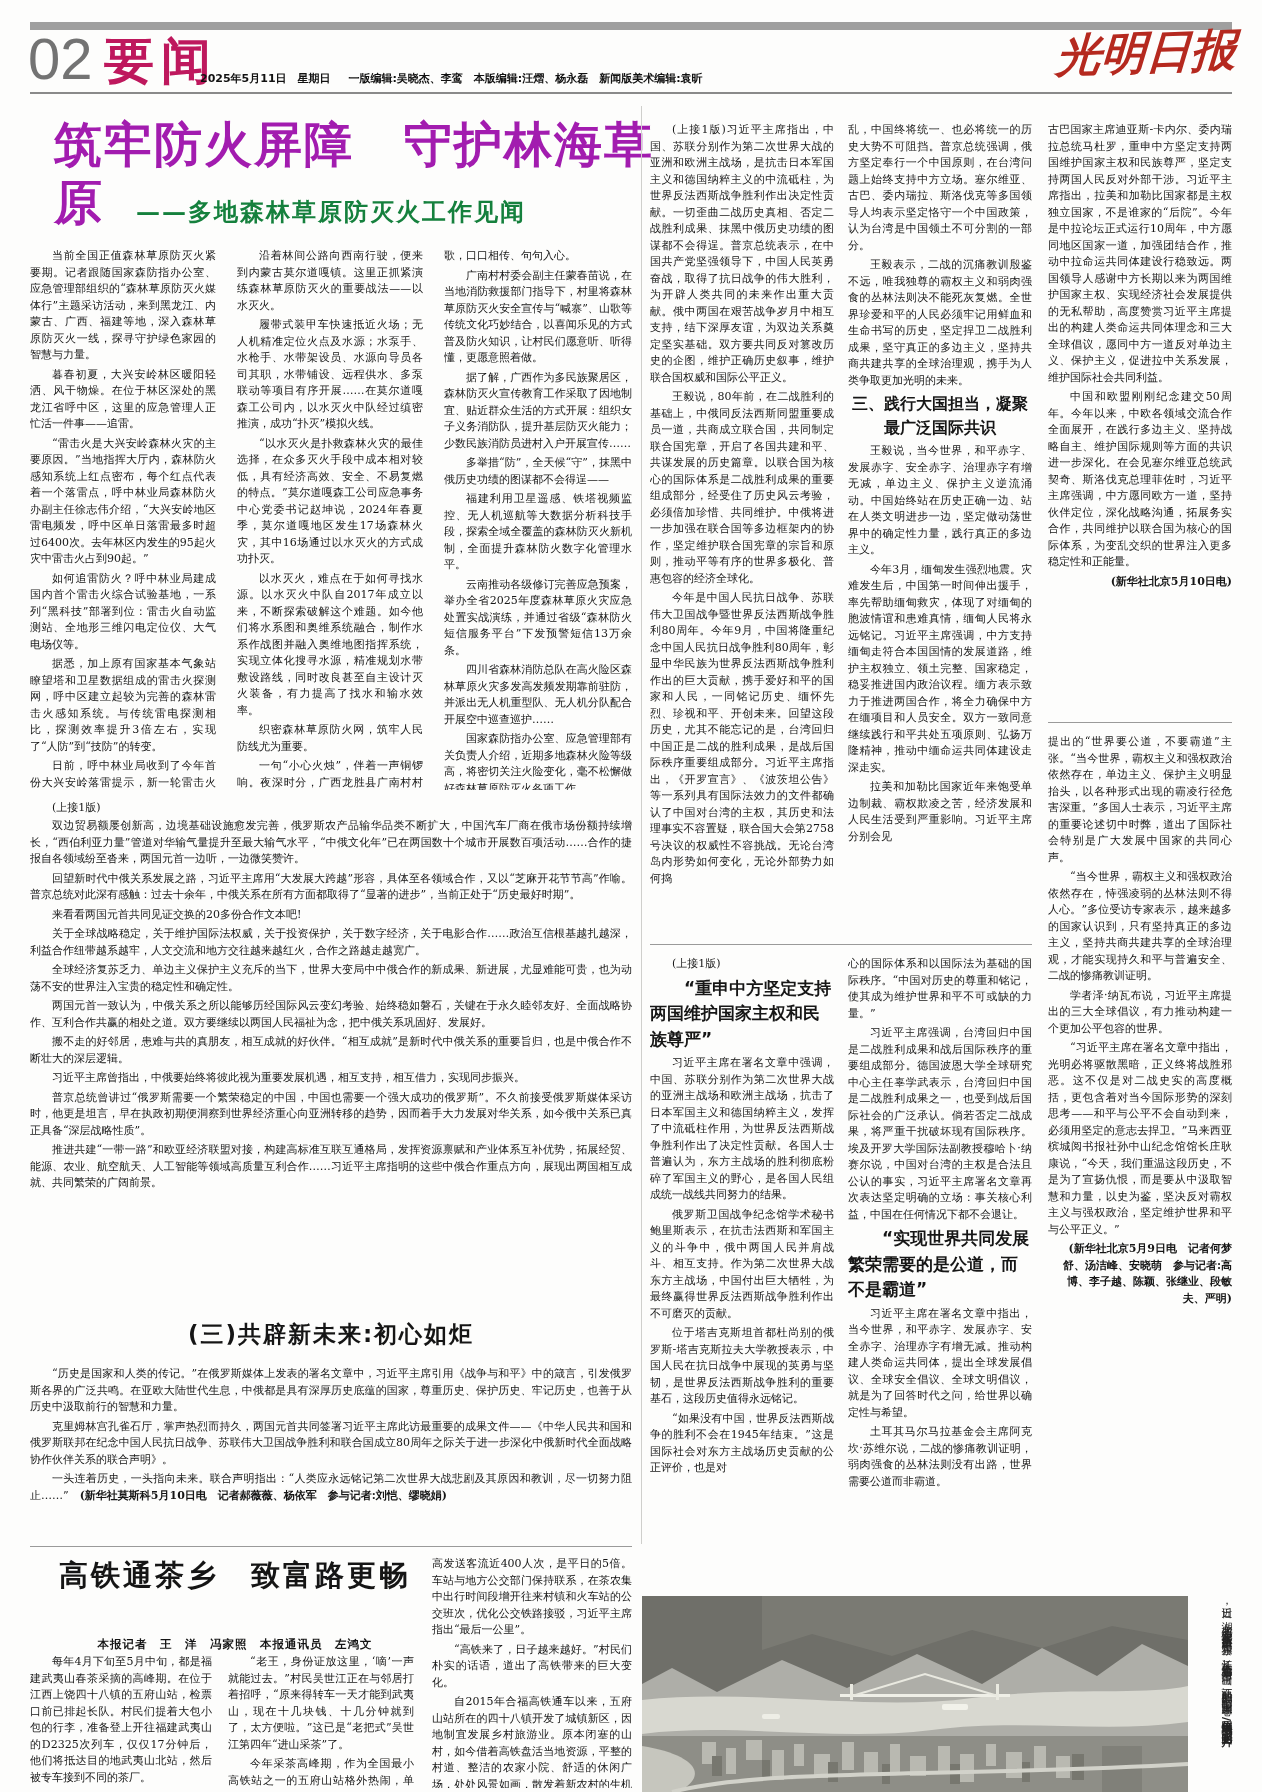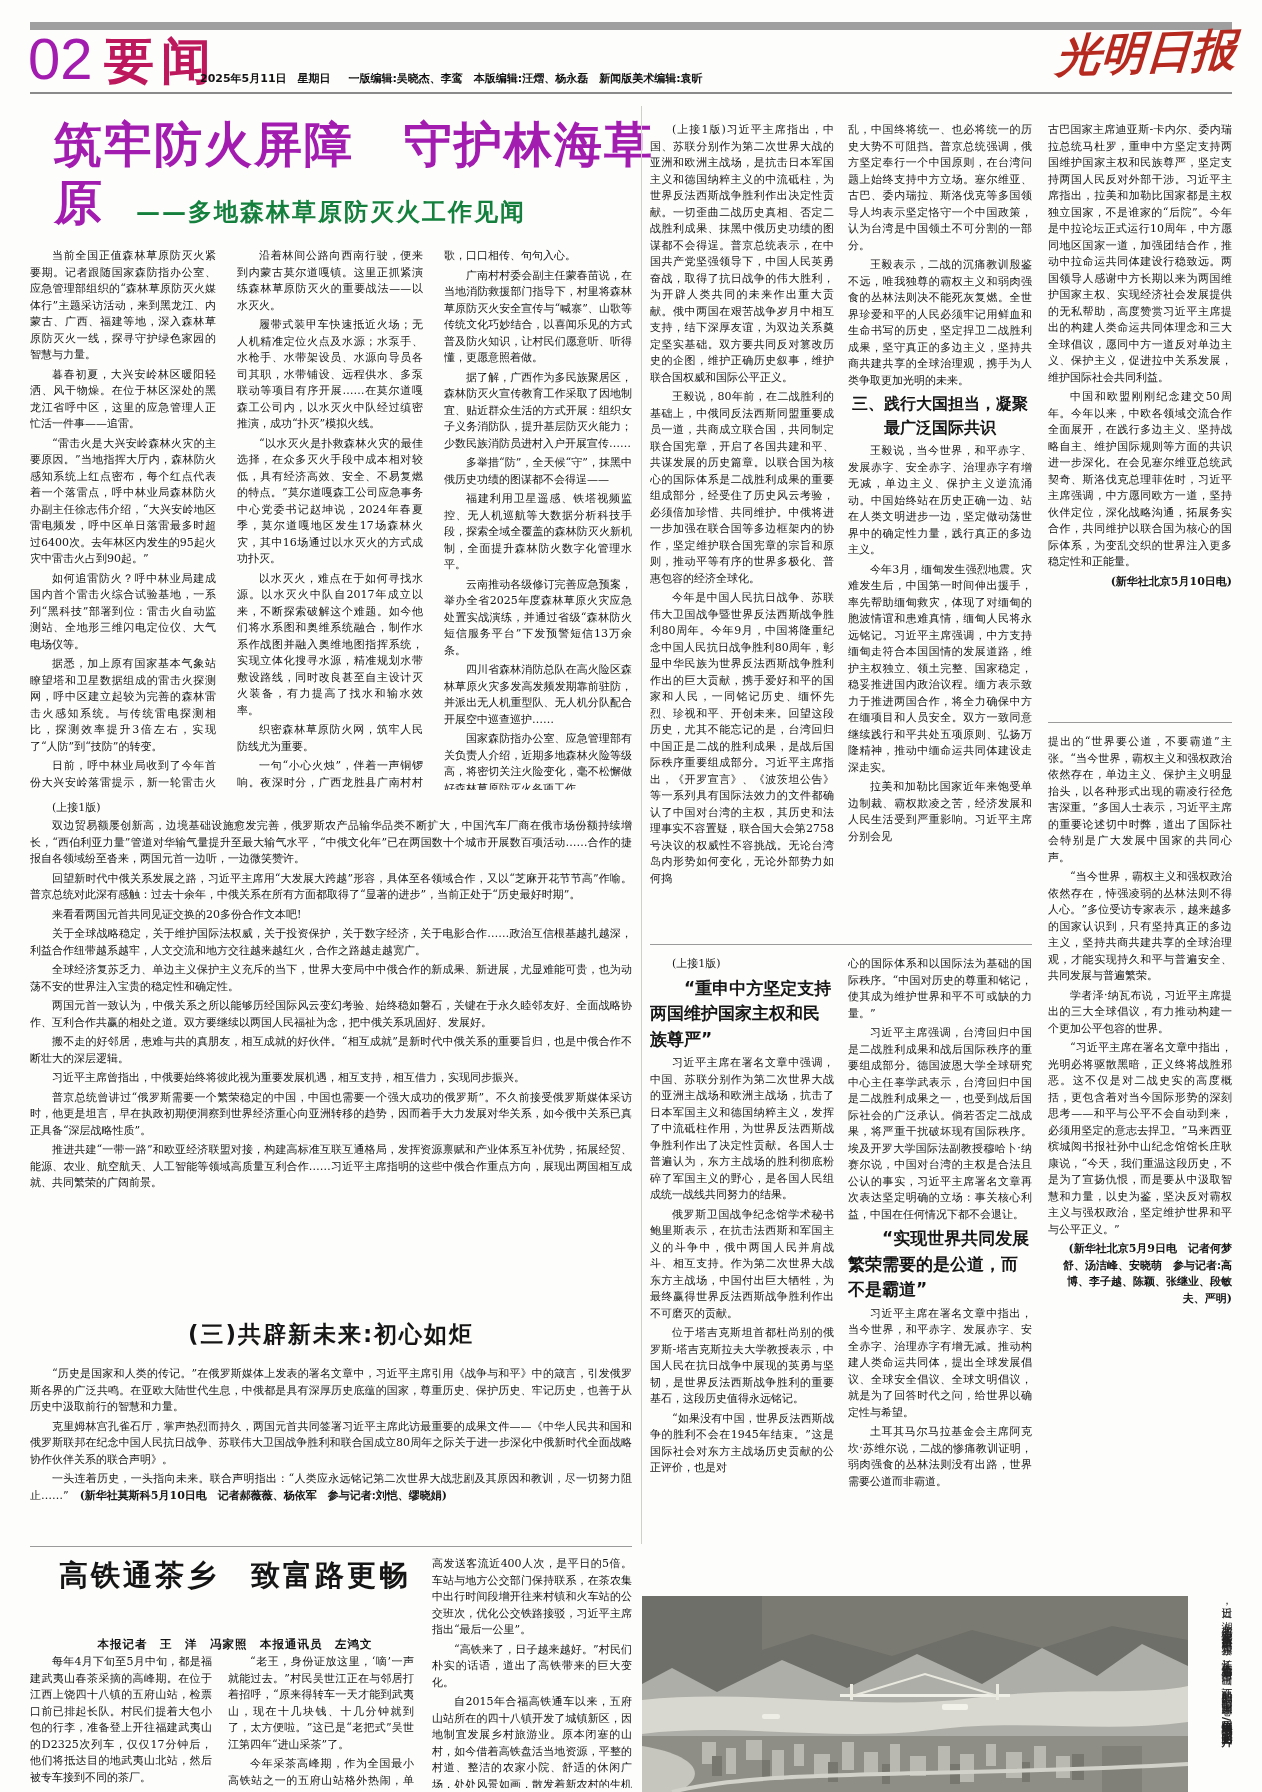--- a/index.html
+++ b/index.html
@@ -1,21 +1,21 @@
 <!DOCTYPE html>
 <html><head>
 <meta charset="utf-8">
 <style>
   html,body{margin:0;padding:0;background:#e9e9e7;}
   #page{position:relative;width:1262px;height:1792px;margin:0 auto;background:#fdfdfc;overflow:hidden;
         font-family:"DejaVu Serif","Liberation Serif",serif;color:#151515;}
   .abs{position:absolute;}
   
   .topbar{left:30px;top:22px;width:1202px;height:8px;background:#9f9f9f;}
-  .pageno{left:28px;top:30px;font:400 58px/1 "Liberation Sans","DejaVu Sans",sans-serif;color:#a21caf;}
+  .pageno{left:28px;top:30px;font:400 58px/1 "Liberation Sans","DejaVu Sans",sans-serif;color:#737373;}
   .secttitle{left:104px;top:36px;font:700 50px/1 "DejaVu Sans","Liberation Sans",sans-serif;color:#be185d;letter-spacing:7px;}
   .dateline{left:200px;top:72px;font:700 11px/1.2 "DejaVu Sans","Liberation Sans",sans-serif;color:#111;}
   .masthead{left:1056px;top:28px;width:180px;font:700 italic 45px/1.1 "DejaVu Serif",serif;color:#b5291f;
             transform:rotate(-2deg) skewX(-5deg);text-align:right;}
   .hrule{background:#8a8a8a;height:2px;}
   .thinrule{background:#9a9a9a;height:1px;}
   .vrule{background:#cfcfcc;width:1px;}
   
   .col{overflow:hidden;text-align:justify;font-size:11px;line-height:1.5;color:#161616;}
   .col p{margin:0 0 3px;text-indent:2em;}
@@ -161,21 +161,21 @@
     <div class="plist nf">
         <p>古巴国家主席迪亚斯-卡内尔、委内瑞拉总统马杜罗，重申中方坚定支持两国维护国家主权和民族尊严，坚定支持两国人民反对外部干涉。习近平主席指出，拉美和加勒比国家都是主权独立国家，不是谁家的“后院”。今年是中拉论坛正式运行10周年，中方愿同地区国家一道，加强团结合作，推动中拉命运共同体建设行稳致远。两国领导人感谢中方长期以来为两国维护国家主权、实现经济社会发展提供的无私帮助，高度赞赏习近平主席提出的构建人类命运共同体理念和三大全球倡议，愿同中方一道反对单边主义、保护主义，促进拉中关系发展，维护国际社会共同利益。</p>
         <p>中国和欧盟刚刚纪念建交50周年。今年以来，中欧各领域交流合作全面展开，在践行多边主义、坚持战略自主、维护国际规则等方面的共识进一步深化。在会见塞尔维亚总统武契奇、斯洛伐克总理菲佐时，习近平主席强调，中方愿同欧方一道，坚持伙伴定位，深化战略沟通，拓展务实合作，共同维护以联合国为核心的国际体系，为变乱交织的世界注入更多稳定性和正能量。</p>
       </div>
     <p class="sign">(新华社北京5月10日电)</p>
   </div>
   <div class="abs thinrule" style="left:1048px;top:722px;width:184px;"></div>
   <div class="abs col" style="left:1048px;top:734px;width:184px;height:812px;">
     <div class="plist nf">
         <p>提出的“世界要公道，不要霸道”主张。“当今世界，霸权主义和强权政治依然存在，单边主义、保护主义明显抬头，以各种形式出现的霸凌行径危害深重。”多国人士表示，习近平主席的重要论述切中时弊，道出了国际社会特别是广大发展中国家的共同心声。</p>
-        <p>“当今世界，霸权主义和强权政治依然存在，恃强凌弱的丛林法则不得人心。”多位受访专家表示，越来越多的国家认识到，只有坚持真正的多边主义，坚持共商共建共享的全球治理观，才能实现持久和平与普遍安全、共同发展与普遍繁荣。</p>
+        <p>“当今世界，霸权主义和强权政治依然存在，恃强凌弱的丛林法则不得人心。”多位受访专家表示，越来越多的国家认识到，只有坚持真正的多边主义，坚持共商共建共享的全球治理观，才能实现持久和平与普遍安全、二战的惨痛教训证明。</p>
         <p>学者泽·纳瓦布说，习近平主席提出的三大全球倡议，有力推动构建一个更加公平包容的世界。</p>
         <p>“习近平主席在署名文章中指出，光明必将驱散黑暗，正义终将战胜邪恶。这不仅是对二战史实的高度概括，更包含着对当今国际形势的深刻思考——和平与公平不会自动到来，必须用坚定的意志去捍卫。”马来西亚槟城阅书报社孙中山纪念馆馆长庄耿康说，“今天，我们重温这段历史，不是为了宣扬仇恨，而是要从中汲取智慧和力量，以史为鉴，坚决反对霸权主义与强权政治，坚定维护世界和平与公平正义。”</p>
       </div>
     <p class="sign">(新华社北京5月9日电　记者何梦舒、汤洁峰、安晓萌　参与记者:高博、李子越、陈颖、张继业、段敏夫、严明)</p>
   </div>
 
   <div class="abs thinrule" style="left:30px;top:1546px;width:602px;"></div>
 
   <div class="abs railhead" style="left:30px;top:1558px;width:410px;">高铁通茶乡　致富路更畅</div>
   <div class="abs railby" style="left:30px;top:1622px;width:410px;">本报记者　王　洋　冯家照　本报通讯员　左鸿文</div>

